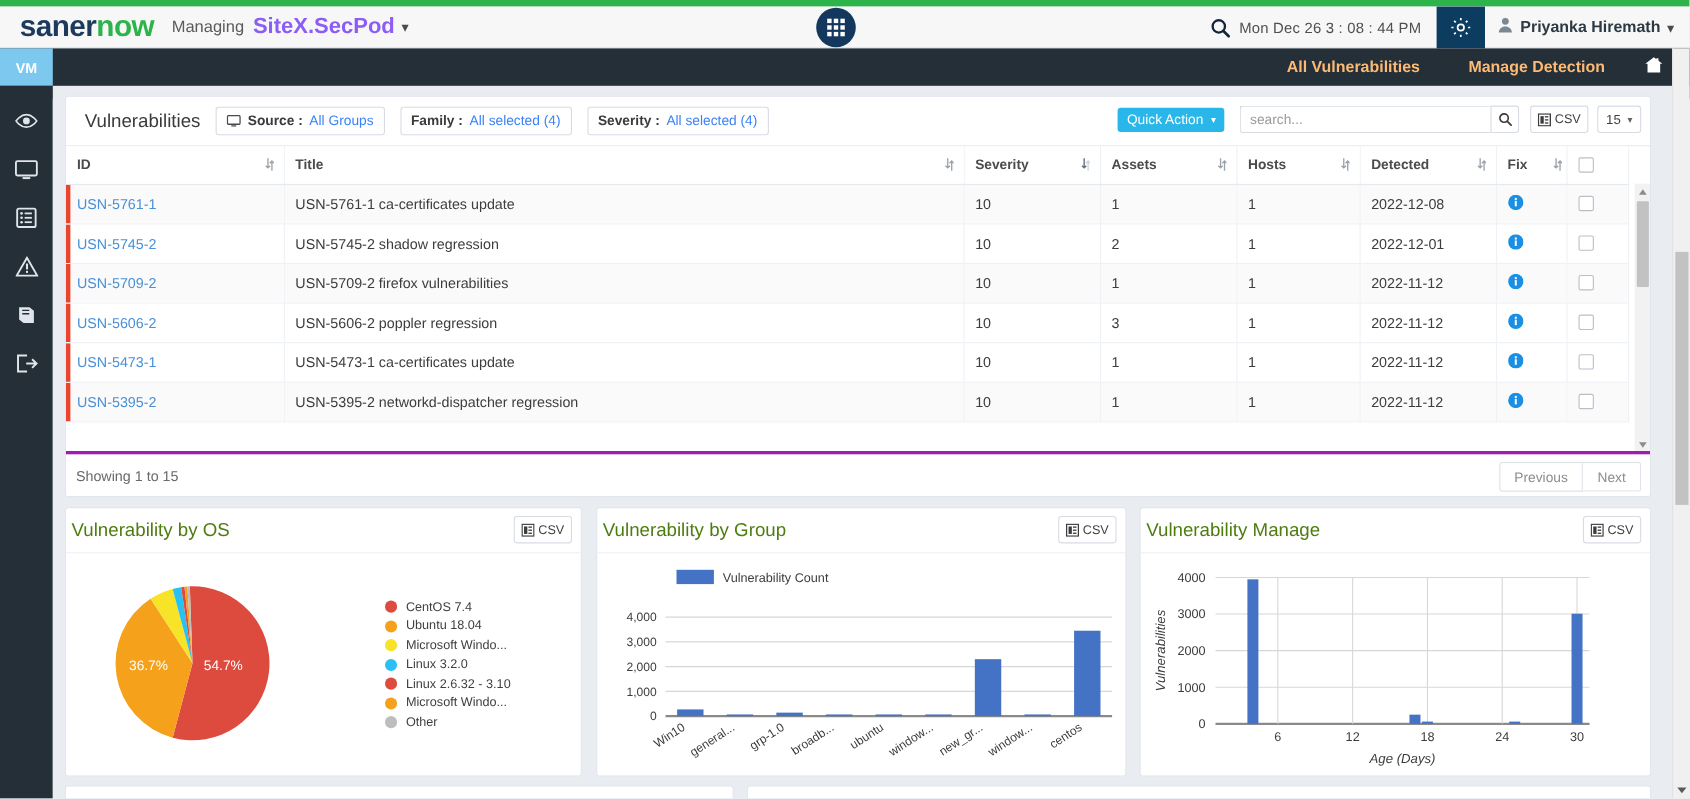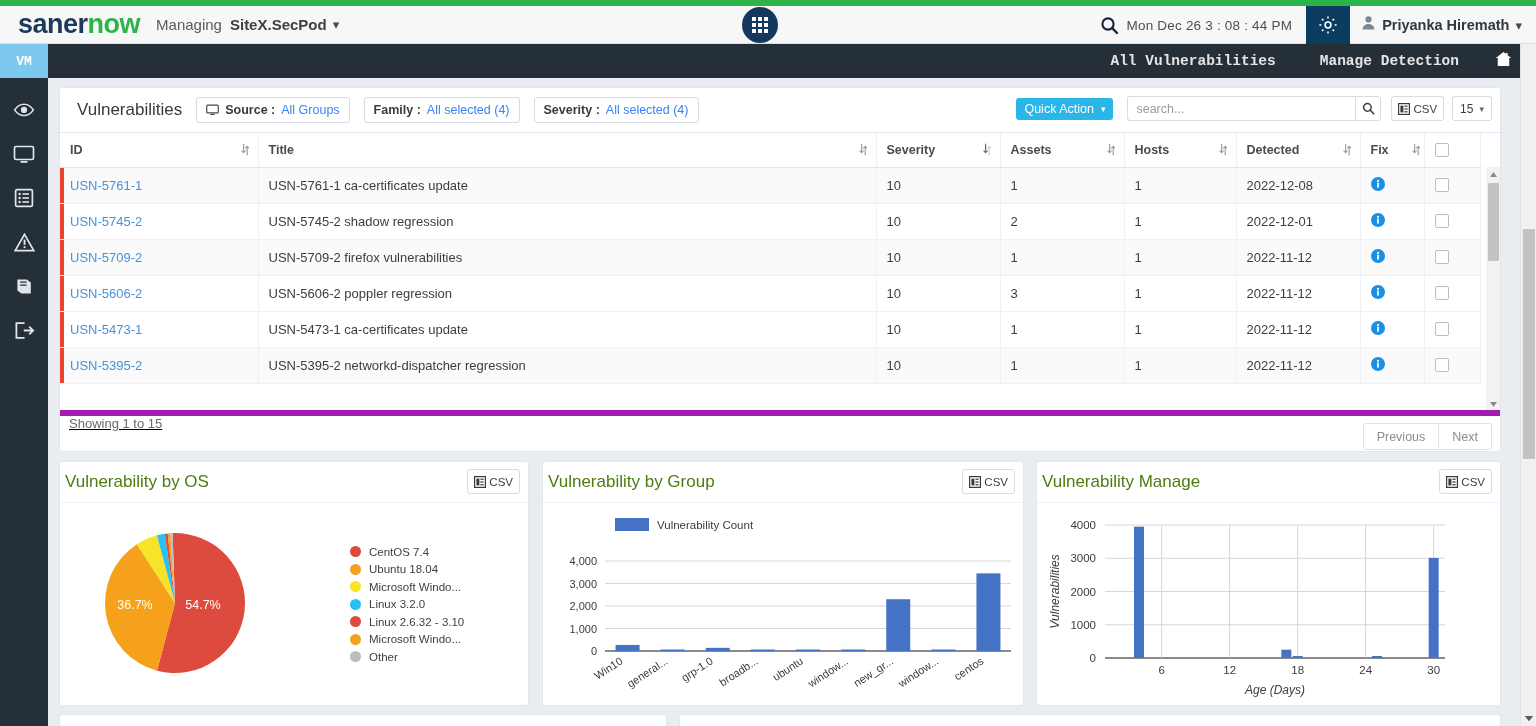--- a/index.html
+++ b/index.html
@@ -19,21 +19,21 @@
   
   .header {
     position:absolute; left:0; top:6px; width:1536px; height:38px;
     background:#f7f7f7; border-bottom:1px solid #dcdcdc;
     display:flex; align-items:center;
   }
   .logo { margin-left:18px; font-size:27px; font-weight:bold; letter-spacing:-0.5px; line-height:1; }
   .logo .saner { color:#1b3a5c; }
   .logo .now { color:#2cb34a; }
   .managing { margin-left:16px; color:#5a5a5a; font-size:15px; }
-  .site { margin-left:8px; color:#404040; font-size:15px; font-weight:bold; }
+  .site { margin-left:8px; color:#8b5cf6; font-size:20px; font-weight:bold; }
   .caret-dn { margin-left:6px; color:#4a4a4a; font-size:13px; }
 
   .waffle {
     position:absolute; left:742px; top:7px; width:36px; height:36px; border-radius:50%;
     background:#14375e; display:flex; align-items:center; justify-content:center;
   }
   .waffle .grid { display:grid; grid-template-columns:repeat(3,4px); grid-template-rows:repeat(3,4px); gap:2px; }
   .waffle .grid i { display:block; width:4px; height:4px; background:#fff; }
 
   .hdr-right { position:absolute; right:0; top:6px; height:38px; display:flex; align-items:center; }
@@ -41,28 +41,28 @@
   .clock { color:#4f4f4f; font-size:13.5px; letter-spacing:0.2px; white-space:nowrap; }
   .gear-box {
     width:44px; height:38px; background:#0d3c61; margin-left:14px;
     display:flex; align-items:center; justify-content:center;
   }
   .user { display:flex; align-items:center; padding:0 14px 0 12px; white-space:nowrap; }
   .user .uname { color:#2b3a45; font-size:14.5px; font-weight:bold; margin-left:7px; }
 
   
   .navbar {
-    position:absolute; left:0; top:44px; width:1536px; height:46px; background:#242f37;font-family:Liberation Mono, monospace;
+    position:absolute; left:0; top:44px; width:1536px; height:46px; background:#242f37;
   }
   .vm-tab {
     position:absolute; left:0; top:0; width:48px; height:34px; background:#7dc8ef;
     color:#fff; font-size:13px; font-weight:bold; display:flex; align-items:center; justify-content:center;
   }
   .nav-items { position:absolute; right:0; top:0; height:34px; display:flex; align-items:center; }
-  .nav-items .ni { color:#e5e5e5; font-size:14.5px; font-weight:bold; padding:0 22px; white-space:nowrap; }
+  .nav-items .ni { color:#fdba74; font-size:14.5px; font-weight:bold; padding:0 22px; white-space:nowrap; }
   .nav-items .home { padding:0 24px 0 14px; color:#fff; font-size:15px; }
 
   
   .rail { position:absolute; left:0; top:78px; width:48px; height:648px; background:#242f37; }
   .rail .ri { height:36px; margin-top:8px; display:flex; align-items:center; justify-content:center; color:#dfe5ea; }
   .rail .ri:first-child { margin-top:14px; }
 
   
   .content { position:absolute; left:48px; top:78px; width:1488px; height:648px; background:#e9edf2; overflow:hidden; }
 
@@ -127,21 +127,21 @@
   td.lnk { color:#4a90d9; }
   th.cbcol, td.cbcol { border-right:none; }
   .cb { width:14px; height:14px; border:1px solid #b9bfc7; border-radius:2px; background:#fff; display:block; }
   .infoico { display:inline-flex; }
 
   
   .tscroll { position:absolute; right:0; top:34px; width:14px; height:244px; background:#f2f2f2; }
   .tscroll .up, .tscroll .dn { width:14px; height:14px; display:flex; align-items:center; justify-content:center; }
   .tscroll .thumb { position:absolute; left:2px; top:16px; width:11px; height:78px; background:#c2c2c2; border-radius:1px; }
 
-  .vfoot { height:42px; display:flex; position:relative; border-top:6px solid #a21caf;text-decoration:underline; }
+  .vfoot { height:42px; display:flex; align-items:center; position:relative; border-top:3px solid #a21caf; }
   .showing { font-size:13px; color:#6a6a6a; margin-left:9px; }
   .pager { position:absolute; right:8px; top:7px; display:flex; }
   .pager div {
     height:27px; border:1px solid #dde2e8; background:#fff; display:flex; align-items:center;
     padding:0 13px; font-size:12.5px; color:#8d8d8d; cursor:pointer;
   }
   .pager div:first-child { border-radius:3px 0 0 3px; }
   .pager div:last-child { border-left:none; border-radius:0 3px 3px 0; }
 
   

